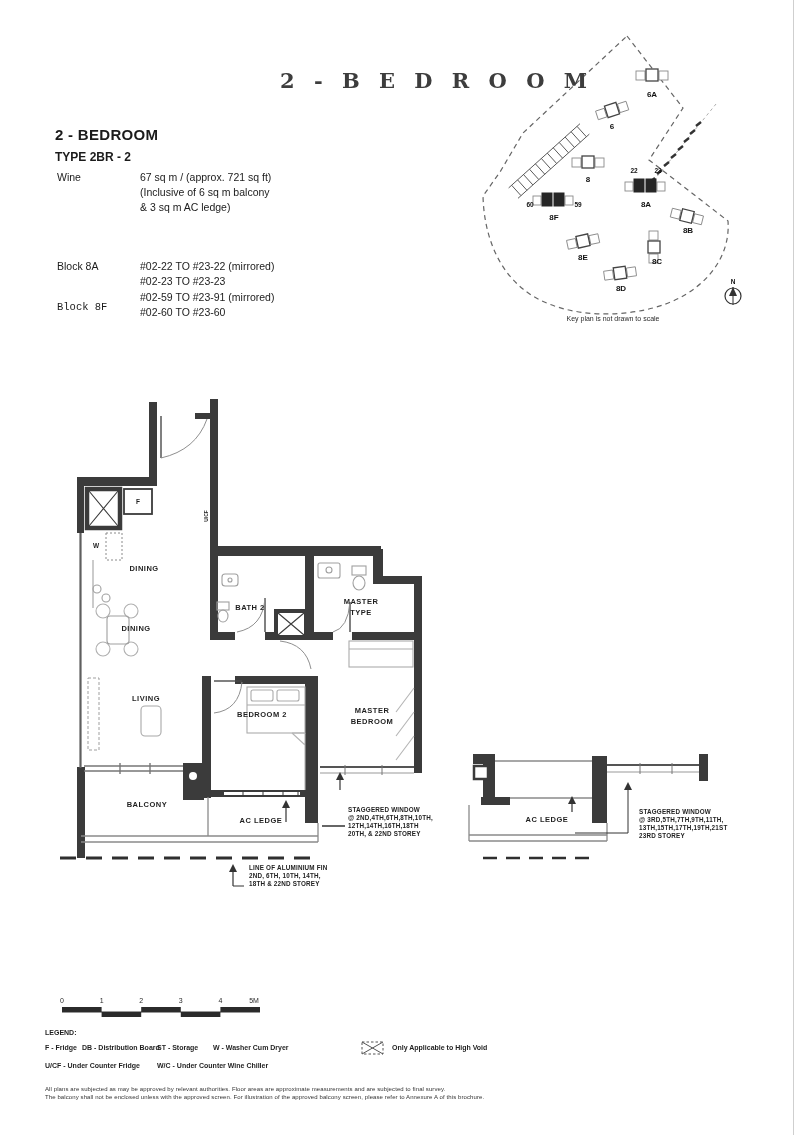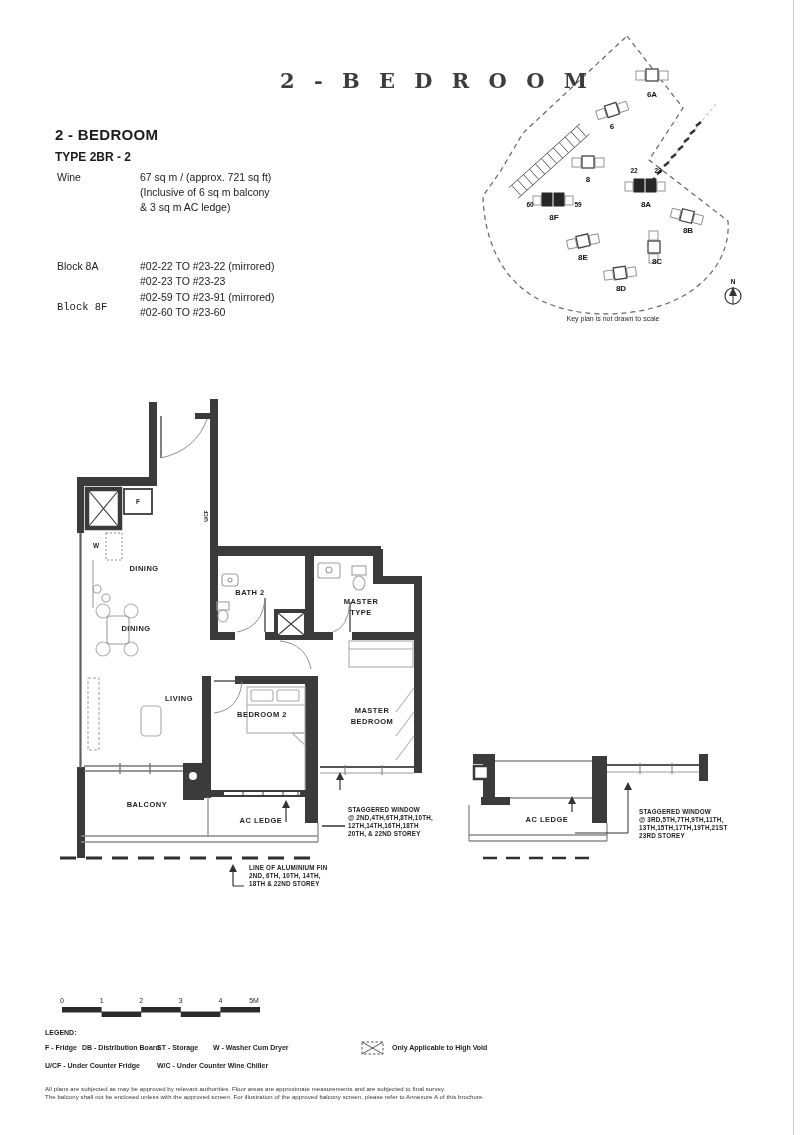--- a/index.html
+++ b/index.html
@@ -309,28 +309,28 @@
   <div class="abs meta" style="left:140px;top:259px;">#02-22 TO #23-22 (mirrored)</div>
   <div class="abs meta" style="left:140px;top:274px;">#02-23 TO #23-23</div>
   <div class="abs meta" style="left:57px;top:300px;font-family:Liberation Mono, monospace;">Block 8F</div>
   <div class="abs meta" style="left:140px;top:290px;">#02-59 TO #23-91 (mirrored)</div>
   <div class="abs meta" style="left:140px;top:305px;">#02-60 TO #23-60</div>
 
   <div class="abs cap ctr" style="left:613px;top:318px;">Key plan is not drawn to scale</div>
 
   <div class="abs lbl ctr" style="left:144px;top:568px;">DINING</div>
   <div class="abs lbl ctr" style="left:136px;top:628px;">DINING</div>
-  <div class="abs lbl ctr" style="left:168px;top:698px;padding-left:22px;">LIVING</div>
+  <div class="abs lbl ctr" style="left:135px;top:698px;padding-left:22px;">LIVING</div>
   <div class="abs lbl ctr" style="left:147px;top:804px;">BALCONY</div>
   <div class="abs lbl ctr" style="left:262px;top:714px;">BEDROOM 2</div>
   <div class="abs lbl ctr" style="left:372px;top:710px;">MASTER</div>
   <div class="abs lbl ctr" style="left:372px;top:721px;">BEDROOM</div>
   <div class="abs lbl ctr" style="left:361px;top:601px;">MASTER</div>
   <div class="abs lbl ctr" style="left:361px;top:612px;">TYPE</div>
-  <div class="abs lbl ctr" style="left:250px;top:592px;">BATH 2</div>
+  <div class="abs lbl ctr" style="left:250px;top:607px;">BATH 2</div>
   <div class="abs lbl ctr" style="left:261px;top:820px;">AC LEDGE</div>
   <div class="abs lbl ctr" style="left:547px;top:819px;">AC LEDGE</div>
 
   <div class="abs lbl-sm ctr" style="left:138px;top:501px;">F</div>
   <div class="abs lbl-sm ctr" style="left:96px;top:545px;">W</div>
   <div class="abs" style="left:206px;top:516px;font-size:5px;font-weight:700;transform:translate(-50%,-50%) rotate(-90deg);">U/CF</div>
 
   <div class="abs note" style="left:348px;top:806px;">
     <div>STAGGERED WINDOW</div>
     <div>@ 2ND,4TH,6TH,8TH,10TH,</div>

